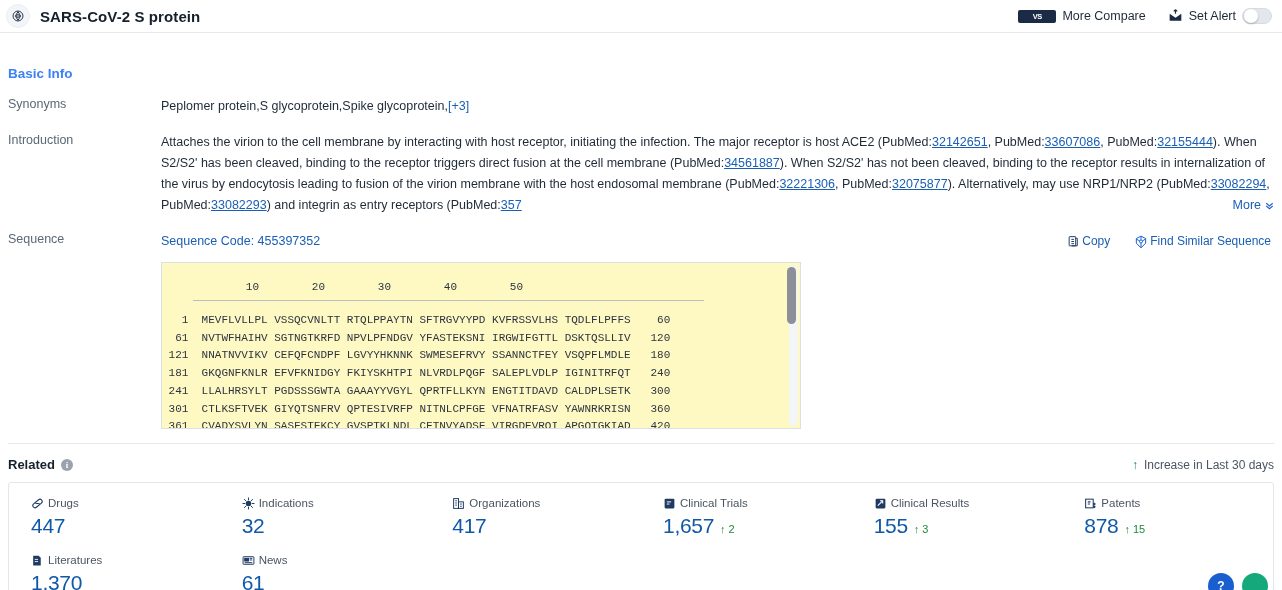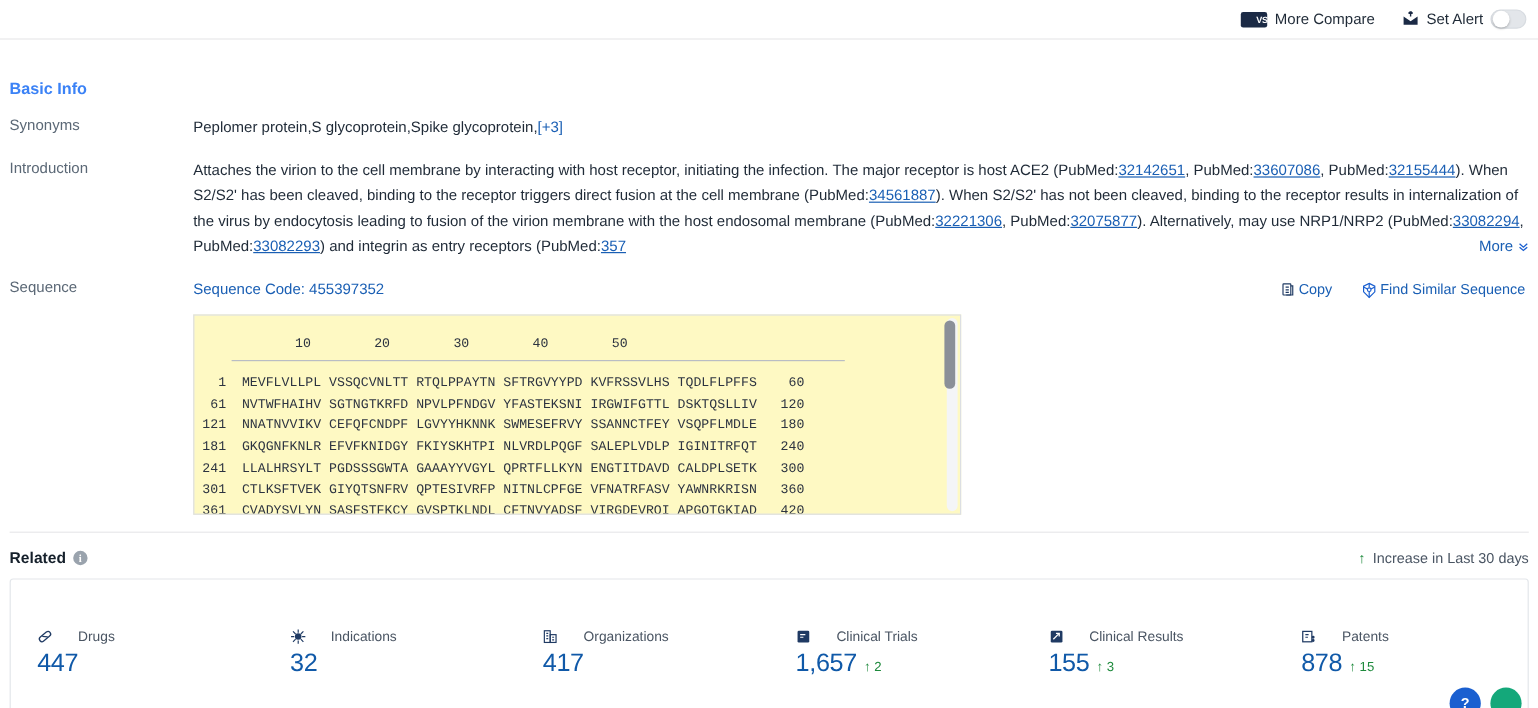--- a/index.html
+++ b/index.html
@@ -24,22 +24,22 @@
   .brand { display:flex; align-items:center; gap:10px; }
   .logo-circle {
     width:24px; height:24px; border-radius:50%;
     background:#f3f5f8; border:1px solid #eceef1;
     display:flex; align-items:center; justify-content:center;
   }
   .page-title { font-size:15px; font-weight:bold; color:#15202b; letter-spacing:.1px; }
   .topbar-right { margin-left:auto; display:flex; align-items:center; gap:22px; }
   .tb-action { display:flex; align-items:center; gap:6px; font-size:12.5px; color:#1f2a37; cursor:pointer; }
   .vs-badge {
-    width:22px;height:13px;border-radius:2px;background:#1b2a45;
-    color:#fff;font-size:7.5px;font-weight:bold;line-height:13px;text-align:right;
+    width:38px;height:13px;border-radius:2px;background:#1b2a45;
+    color:#fff;font-size:7.5px;font-weight:bold;line-height:13px;text-align:center;
     letter-spacing:-0.3px;
     margin-left:32px;
   }
   .toggle {
     width:30px;height:16px;border-radius:9px;background:#e3e6ea;
     border:1px solid #d8dce1; position:relative; cursor:pointer;
   }
   .toggle:after{
     content:""; position:absolute; left:1px; top:0px;
     width:14px;height:14px;border-radius:50%;background:#fff;
@@ -109,39 +109,49 @@
   .rel-legend { margin-left:auto; display:flex; align-items:center; gap:6px; font-size:12px; color:#4a5563; }
   .arrow-up { color:#1e8a3c; font-size:12px; }
 
   .cards {
     margin-top:10px; border:1px solid #e3e6ea; border-radius:3px;
     background:#fff; padding:14px 0 10px 0;
     display:grid; grid-template-columns:repeat(6, 1fr);
     row-gap:16px;
   }
   .card { padding-left:22px; }
-  .card-top { display:flex; align-items:center; gap:21px;margin-top:27px; }
+  .card-top { display:flex; gap:4px; }
   .card-label { font-size:11.5px; color:#4a5563; }
   .card-val { margin-top:4px; display:flex; align-items:baseline; gap:6px; }
   .num { font-size:21px; color:#1059a8; font-weight:normal; letter-spacing:-.3px; }
   .delta { font-size:11px; color:#1e8a3c; display:flex; align-items:baseline; gap:3px; }
 
   
   .fab-wrap { position:absolute; right:14px; bottom:-9px; display:flex; gap:8px; }
   .fab { width:26px;height:26px;border-radius:50%; display:flex;align-items:center;justify-content:center;
          color:#fff;font-size:12px;font-weight:bold; cursor:pointer; }
   .fab-blue { background:#1a5fd0; }
   .fab-green { background:#14a87a; }
 
   svg { display:block; }
 </style>
 </head>
 <body>
 
 <div class="topbar">
+  <div class="brand">
+    <span class="logo-circle">
+      <svg width="14" height="14" viewBox="0 0 24 24" fill="none" stroke="#1b2a45" stroke-width="1.6">
+        <circle cx="12" cy="12" r="8.5"></circle>
+        <path d="M12 4.5 L16.5 12 L12 19.5 L7.5 12 Z"></path>
+        <circle cx="12" cy="12" r="2.4"></circle>
+      </svg>
+    </span>
+    <span class="page-title">SARS-CoV-2 S protein</span>
+  </div>
   <div class="topbar-right">
     <div class="tb-action">
       <span class="vs-badge">VS</span>
       <span>More Compare</span>
     </div>
     <div class="tb-action">
       <span>
         <svg width="15" height="14" viewBox="0 0 24 24" fill="#1b2a45">
           <path d="M2 8 L2 20 L22 20 L22 8 L12 15 Z"></path>
           <path d="M12 1 L12 8 M12 1 L9 4 M12 1 L15 4" stroke="#1b2a45" stroke-width="2" fill="none"></path>

